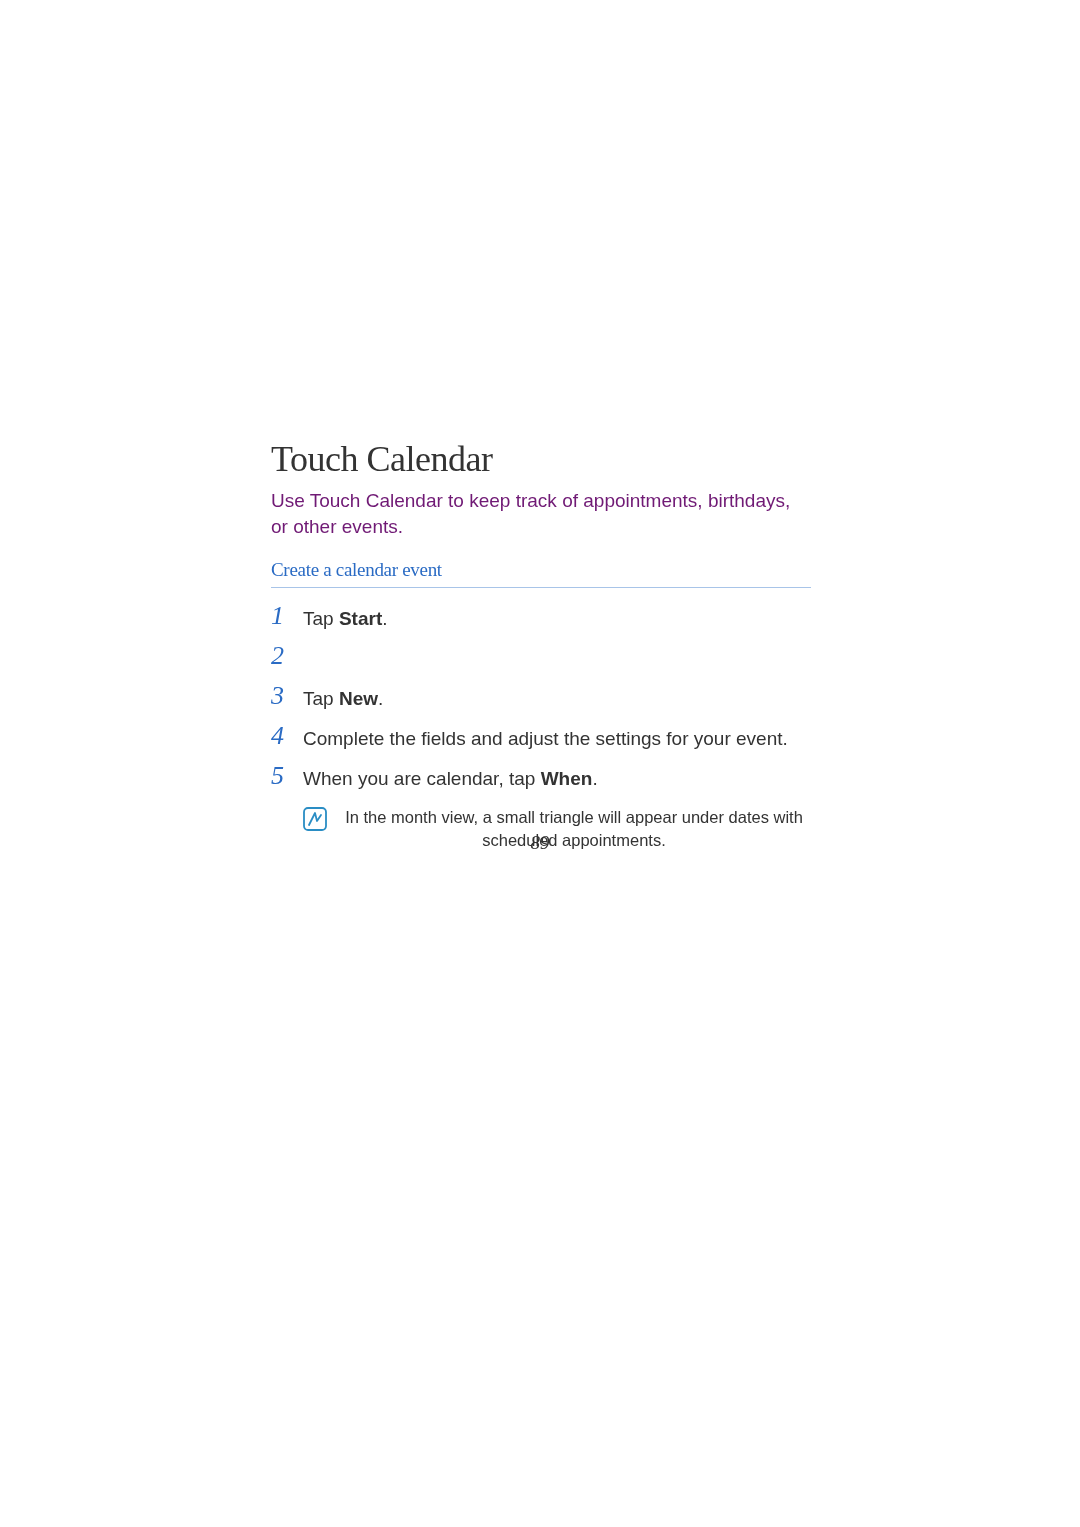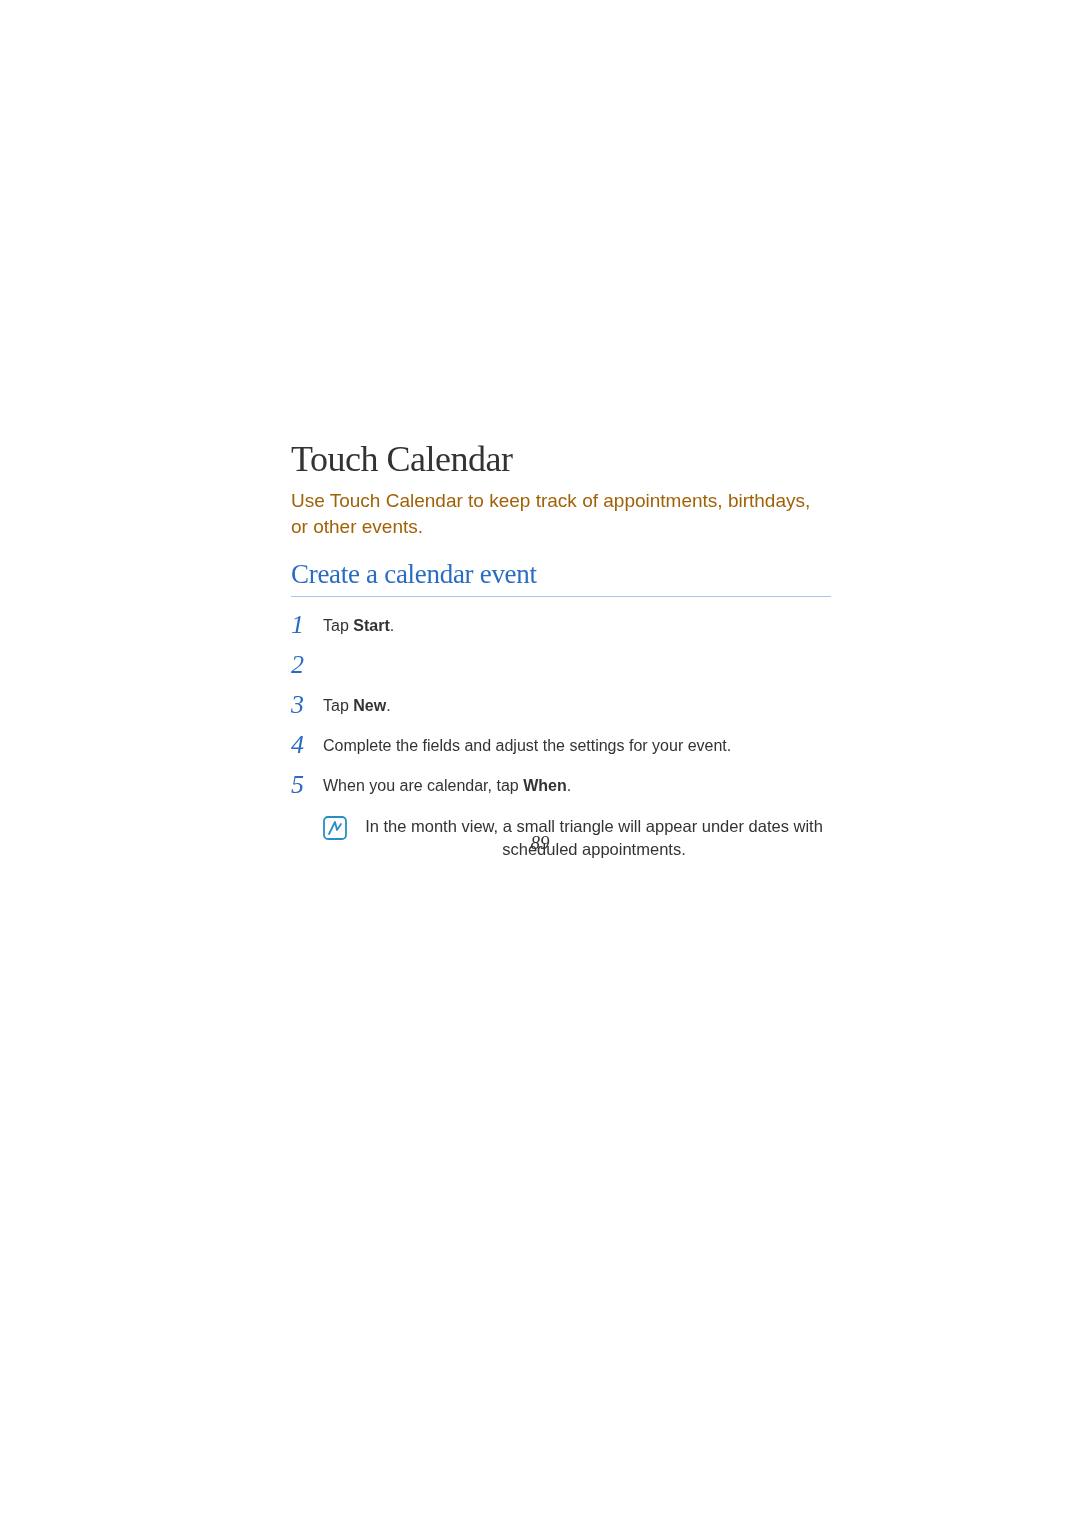--- a/index.html
+++ b/index.html
@@ -9,41 +9,41 @@
     }
     body {
       width: 1080px;
       height: 1527px;
       background: #ffffff;
       font-family: Arial, Helvetica, sans-serif;
       position: relative;
     }
     .page-content {
       position: absolute;
-      left: 291px;
+      left: 271px;
       top: 438px;
       width: 540px;
     }
     .main-heading {
       font-family: Georgia, 'Times New Roman', serif;
       font-size: 36px;
       font-weight: normal;
       color: #333333;
       margin-bottom: 8px;
       letter-spacing: -0.5px;
     }
     .intro-text {
       font-size: 19px;
-      color: #a16207;
+      color: #701a75;
       line-height: 1.35;
       margin-bottom: 20px;
     }
     .sub-heading {
       font-family: Georgia, 'Times New Roman', serif;
-      font-size: 27px;
+      font-size: 19px;
       font-weight: normal;
       color: #2a6bc4;
       margin-bottom: 6px;
       letter-spacing: -0.3px;
     }
     .heading-underline {
       border: none;
       border-top: 1px solid #a8c4e8;
       margin-bottom: 18px;
     }
@@ -57,21 +57,21 @@
       font-style: italic;
       font-size: 26px;
       color: #2a6bc4;
       width: 32px;
       flex-shrink: 0;
       line-height: 1;
       position: relative;
       top: -3px;
     }
     .step-text {
-      font-size: 16px;
+      font-size: 19px;
       color: #333333;
       line-height: 1.35;
       text-align: right;
     }
     .bold {
       font-weight: bold;
     }
     .note-box {
       display: flex;
       align-items: flex-start;

